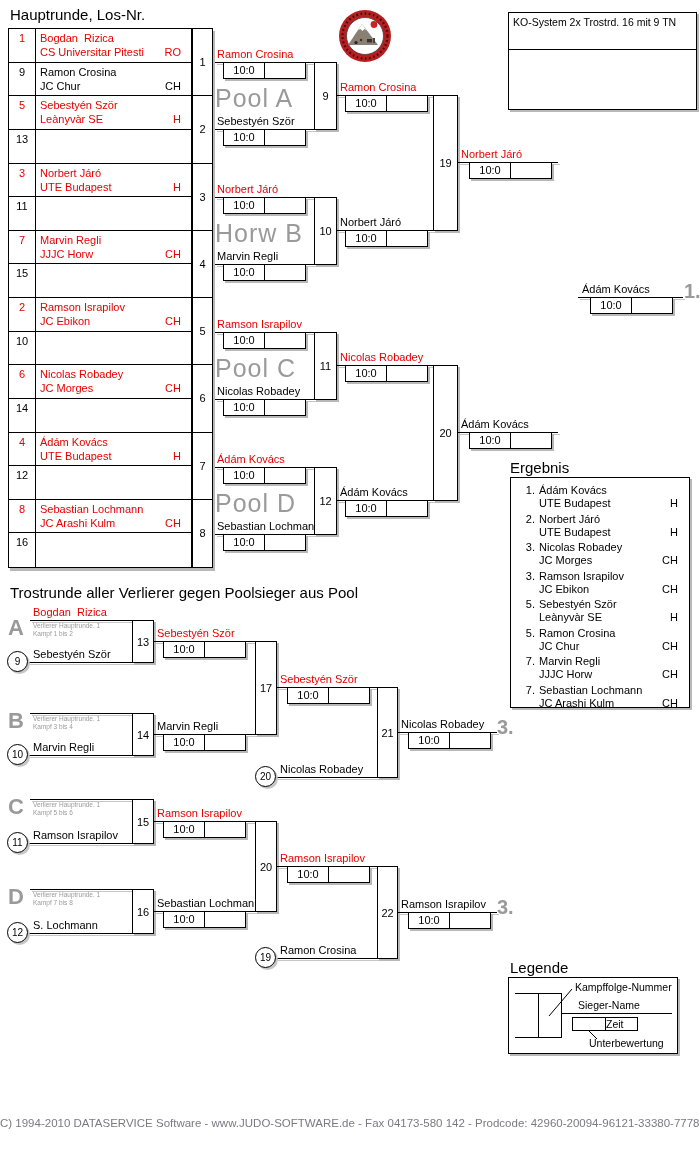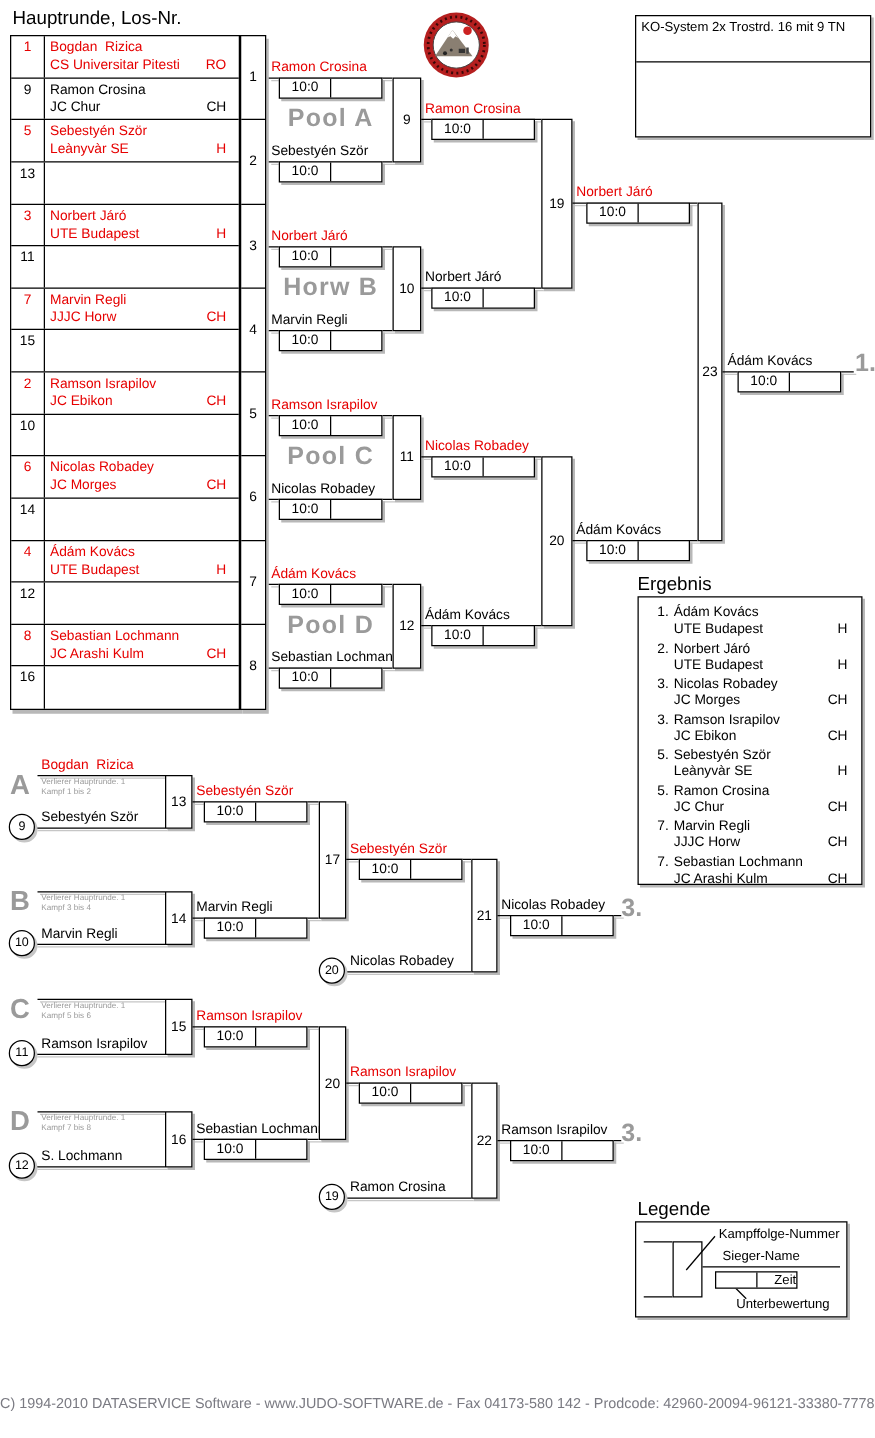--- a/index.html
+++ b/index.html
@@ -9,21 +9,21 @@
   .sec-title{position:absolute;font-weight:normal;font-size:15px;white-space:nowrap}
   .hl{position:absolute;height:1px;background:#000;box-shadow:2px 2px 0 #c6c6c6}
   .vbar{position:absolute;background:#fff;border:1px solid #000;box-shadow:2px 2px 0 #b8b8b8;
         display:flex;align-items:center;justify-content:center;font-size:11px}
   .sbox{position:absolute;width:83px;height:17px;background:#fff;border:1px solid #000;
         box-shadow:2px 2px 0 #b8b8b8;display:flex}
   .sbox .c1{width:41px;text-align:center;font-size:11px;line-height:14px;border-right:1px solid #000}
   .sbox .c2{flex:1}
   .nl{position:absolute;font-size:11px;line-height:13px;white-space:pre}
   .red{color:#e60000}
-  .pool-label{position:absolute;width:99px;text-align:center;font-weight:bold;font-size:20px;
+  .pool-label{position:absolute;width:99px;font-weight:normal;font-size:25px;
         color:#9a9a9a;letter-spacing:1px}
   .rank-label{position:absolute;font-weight:bold;font-size:20px;color:#9a9a9a}
   .big-letter{position:absolute;font-weight:bold;font-size:22px;line-height:22px;color:#9a9a9a}
   .tiny{position:absolute;font-size:6.5px;line-height:7.5px;color:#9a9a9a;white-space:nowrap}
   .circle{position:absolute;width:21px;height:21px;border:1px solid #000;border-radius:50%;
         background:#fff;text-align:center;line-height:19px;font-size:10px;box-shadow:2px 2px 0 #c6c6c6}
   .dtable{position:absolute;left:8px;top:28px;width:184px;height:540px;border:1px solid #000;
         background:#fff;box-shadow:2px 3px 0 #b8b8b8;display:grid;grid-template-rows:repeat(16,1fr)}
   .trow{border-bottom:1px solid #000;display:flex}
   .trow:last-child{border-bottom:none}
@@ -48,21 +48,21 @@
   .erank{width:24px;text-align:right;margin-right:4px;flex:none}
   .eclub{margin-left:28px}
   .ecountry{position:absolute;right:11px;top:13px}
   .lbox{position:absolute;left:508px;top:977px;width:170px;height:77px;border:1px solid #000;
         background:#fff;box-shadow:2px 2px 0 #b8b8b8}
   .legend-label{position:absolute;font-size:10.5px;white-space:nowrap}
   .ns{box-shadow:none}
   .zbox{position:absolute;left:572px;top:1017px;width:66px;height:14px;border:1px solid #000;
         background:#fff;display:flex}
   .zbox .c1{width:33px;border-right:1px solid #000}
-  .zbox .c2{flex:1;text-align:right;font-size:10.5px;line-height:12px}
+  .zbox .c2{flex:1;text-align:left;font-size:10.5px;line-height:12px}
   .footer{position:absolute;left:0;top:1117px;width:700px;font-size:11.5px;color:#7a7a82;white-space:nowrap}
 </style>
 </head>
 <body>
 
 <div id="page">
 
   <div class="sec-title" style="left:10px;top:6px">Hauptrunde, Los-Nr.</div>
 
   <svg style="position:absolute;left:338px;top:9px" width="54" height="54" viewBox="0 0 54 54">
@@ -289,29 +289,29 @@
     </div>
 
   <div class="vbar" style="left:433px;top:365px;width:25px;height:136px">20</div>
   <div class="hl" style="left:458px;top:432px;width:100px"></div>
   <div class="nl" style="left:461px;top:418px">Ádám Kovács</div>
   <div class="sbox" style="left:469px;top:432px">
       <span class="c1">10:0</span>
       <span class="c2"></span>
     </div>
 
-  <div class="vbar" style="left:558px;top:162px;width:20px;height:271px">23</div>
   <div class="hl" style="left:578px;top:297px;width:105px"></div>
   <div class="nl" style="left:582px;top:283px">Ádám Kovács</div>
   <div class="sbox" style="left:590px;top:297px">
       <span class="c1">10:0</span>
       <span class="c2"></span>
     </div>
   <div class="rank-label" style="left:684px;top:280px">1.</div>
 
+  <div class="sec-title" style="left:10px;top:584px">Trostrunde aller Verlierer gegen Poolsieger aus Pool</div>
 
   <div class="big-letter" style="left:8px;top:617px">A</div>
   <div class="nl red" style="left:33px;top:606px">Bogdan  Rizica</div>
   <div class="hl" style="left:30px;top:620px;width:102px"></div>
   <div class="tiny" style="left:33px;top:622px">Verlierer Hauptrunde. 1</div>
   <div class="tiny" style="left:33px;top:630px">Kampf 1 bis 2</div>
   <div class="nl" style="left:33px;top:648px">Sebestyén Ször</div>
   <div class="hl" style="left:28px;top:662px;width:104px"></div>
   <div class="circle" style="left:7px;top:651px">9</div>
   <div class="vbar" style="left:132px;top:620px;width:22px;height:43px">13</div>

